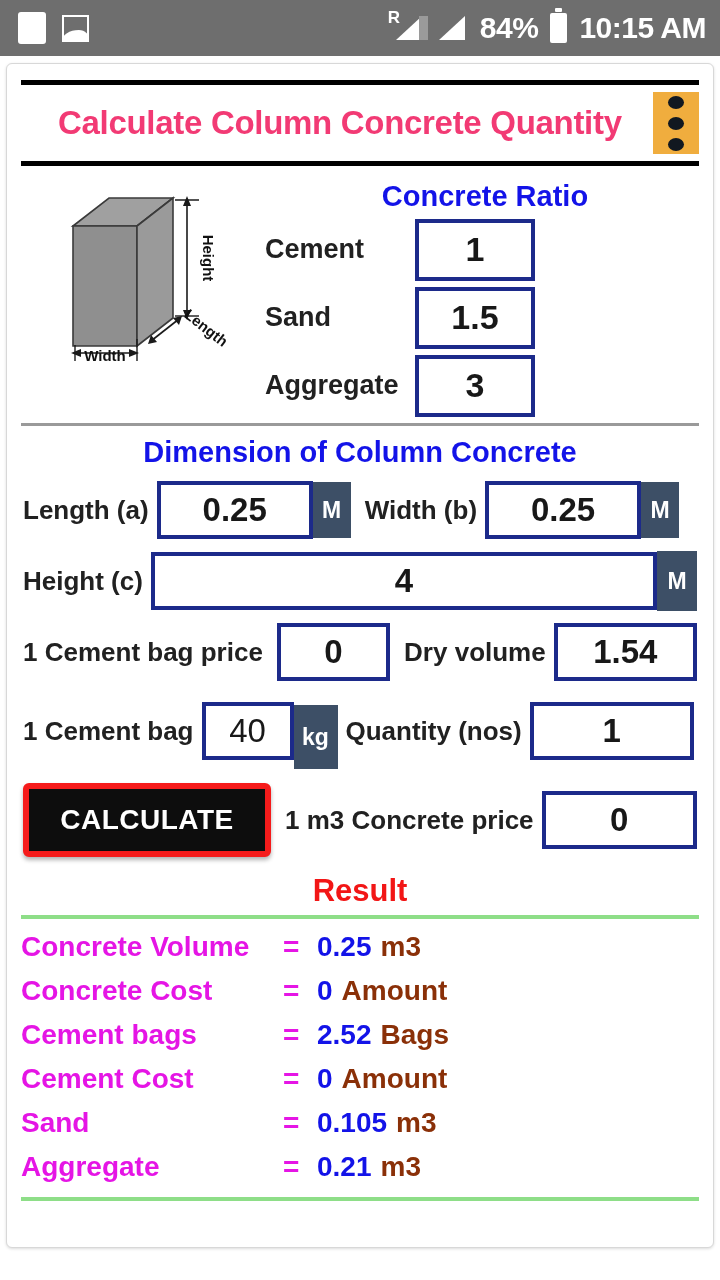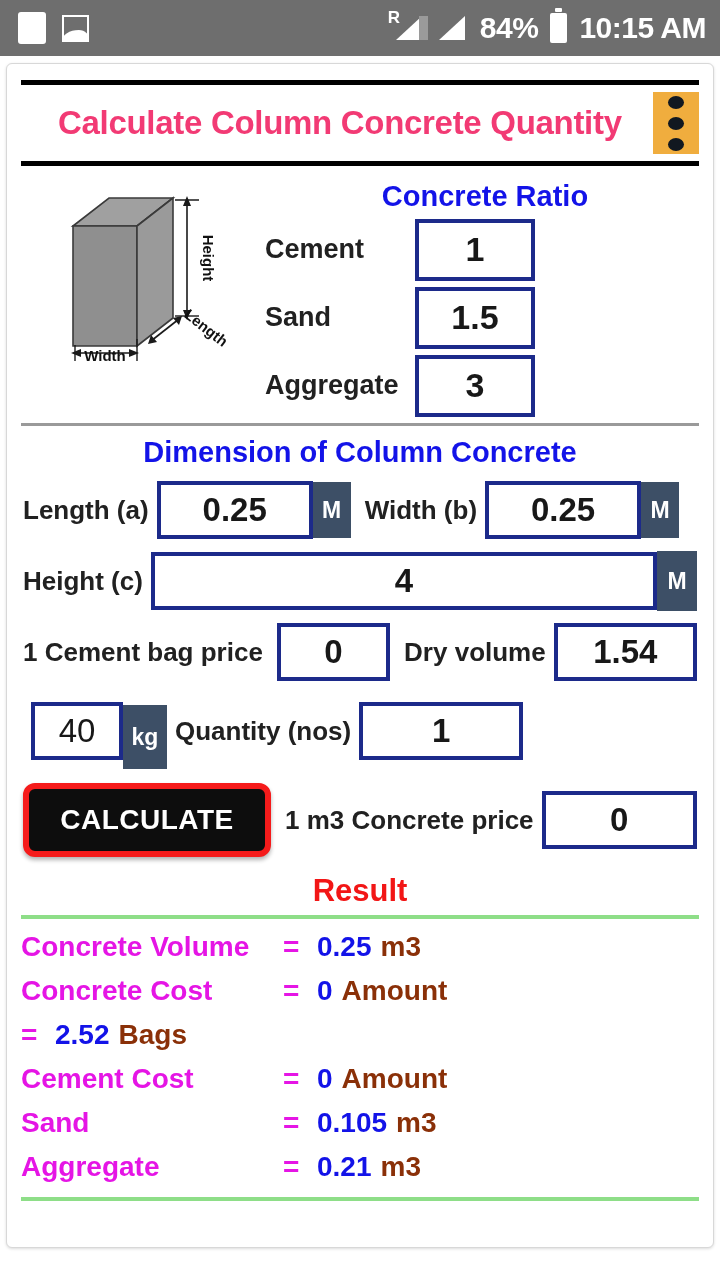--- a/index.html
+++ b/index.html
@@ -198,21 +198,21 @@
   .u-kg   { width: 44px;  height: 64px; margin-top: 12px; }
   .b-qty  { width: 164px; height: 58px; font-size: 33px; }
   .b-m3   { width: 160px; height: 58px; font-size: 33px; }
 
   
   .calcrow { display:flex; align-items:center; margin-top: 14px; padding: 0 16px; }
   .calcbtn {
     width: 248px; height: 74px;
     background: #0d0d0d;
     border: 6px solid #f51b1b;
-    border-radius: 12px;
+    border-radius: 6px;
     color: #ffffff;
     font-size: 28px;
     font-weight: bold;
     letter-spacing: 0.5px;
     display:flex; align-items:center; justify-content:center;
     box-shadow: 0 3px 4px rgba(0,0,0,0.3);
     flex: 0 0 auto;
   }
 
   
@@ -355,20 +355,21 @@
     <span class="lab">1 Cement bag price</span>
     <span class="g12"></span>
     <span class="fbox b-price">0</span>
     <span class="g12"></span>
     <span class="lab">Dry volume</span>
     <span class="g8"></span>
     <span class="fbox b-dry">1.54</span>
   </div>
 
   <div class="row">
+    <span class="lab">1 Cement bag</span>
     <span class="g8"></span>
     <span class="fbox b-bag">40</span>
     <span class="unit u-kg">kg</span>
     <span class="g8"></span>
     <span class="lab">Quantity (nos)</span>
     <span class="g8"></span>
     <span class="fbox b-qty">1</span>
   </div>
 
   <div class="calcrow">
@@ -390,20 +391,21 @@
   </div>
 
   <div class="res-row">
     <span class="res-lab">Concrete Cost</span>
     <span class="res-eq">=</span>
     <span class="res-val">0</span>
     <span class="res-unit">Amount</span>
   </div>
 
   <div class="res-row">
+    <span class="res-lab">Cement bags</span>
     <span class="res-eq">=</span>
     <span class="res-val">2.52</span>
     <span class="res-unit">Bags</span>
   </div>
 
   <div class="res-row">
     <span class="res-lab">Cement Cost</span>
     <span class="res-eq">=</span>
     <span class="res-val">0</span>
     <span class="res-unit">Amount</span>

